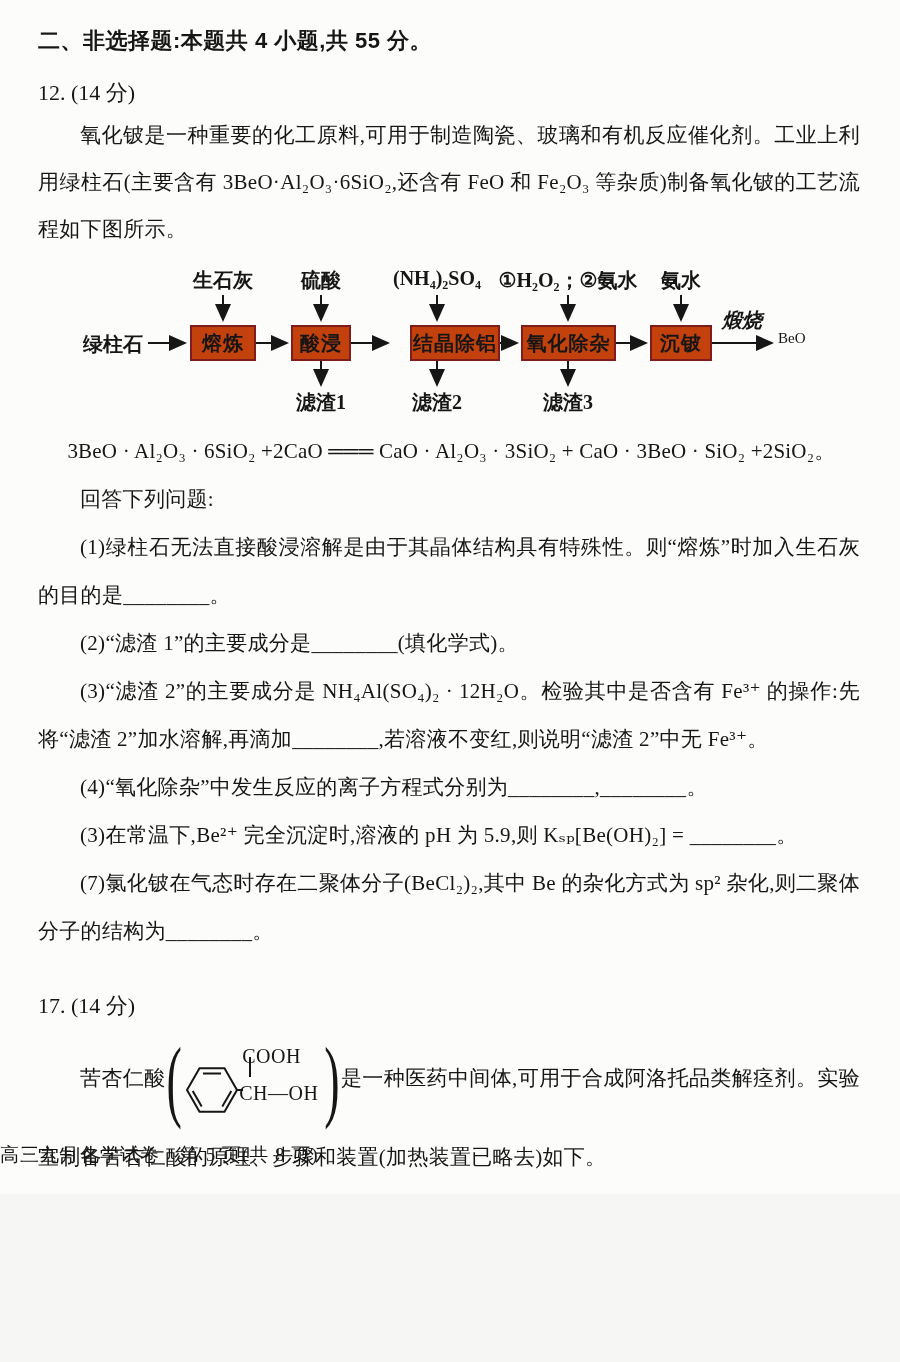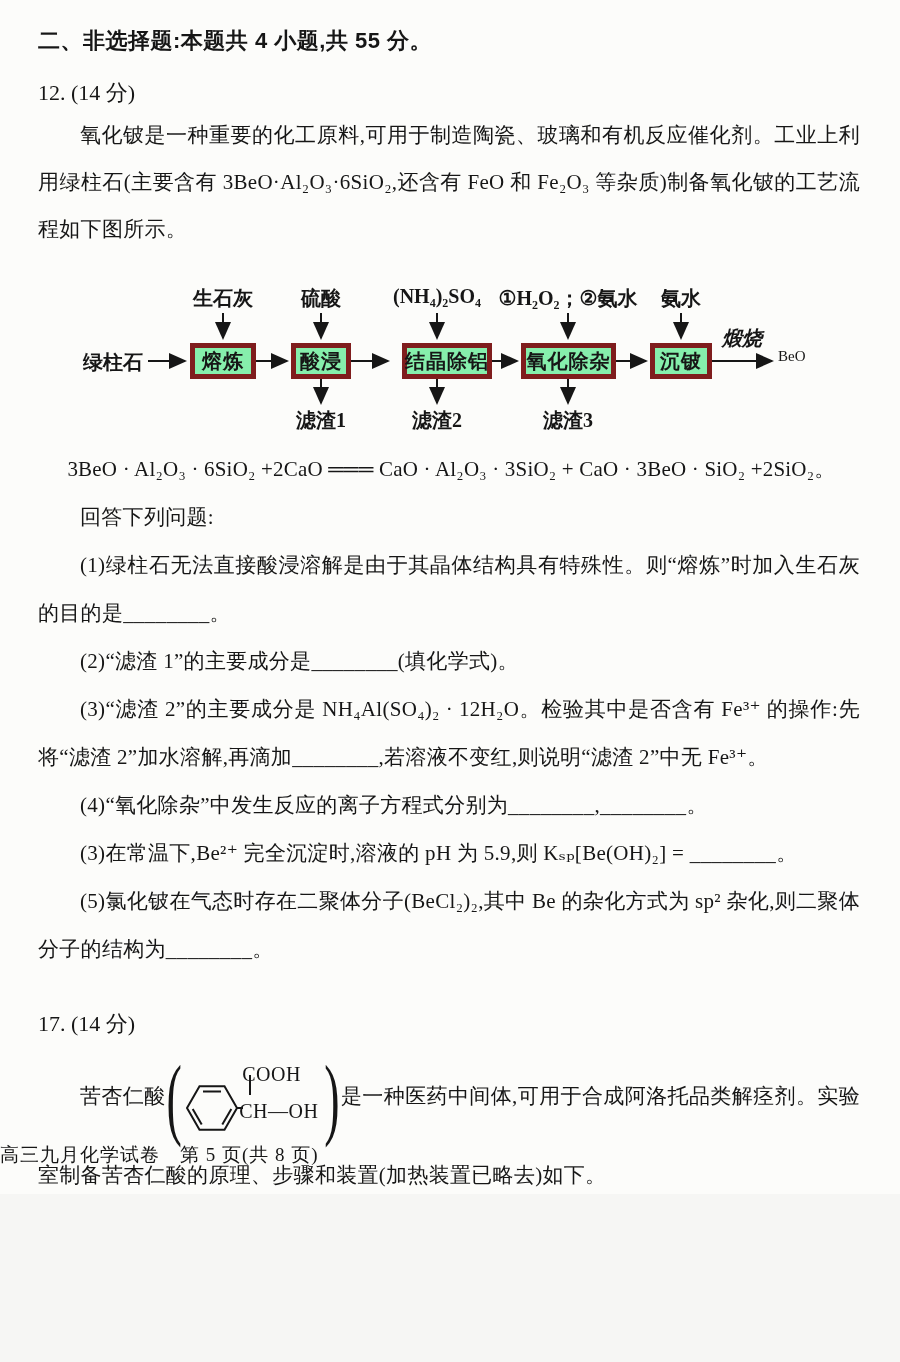--- a/index.html
+++ b/index.html
@@ -23,28 +23,28 @@
   }
   .qlabel { font-size:22px; margin-top:22px; }
   .para {
     margin:0; line-height:48px; text-align:justify; text-indent:2em;
     letter-spacing:.3px;
   }
   .intro { margin-top:4px; line-height:47px; }
   .eq { text-indent:1.4em; white-space:nowrap; letter-spacing:.2px; }
 
   
-  .flow { position:relative; height:168px; margin-top:24px;
+  .flow { position:relative; height:168px; margin-top:6px;
           font-family:"Liberation Serif","DejaVu Serif",serif; }
   .flow svg.arrows { position:absolute; left:0; top:0; }
   .fbox {
     position:absolute; top:66px; height:36px; box-sizing:border-box;
-    border:5px solid #7f1d1d; display:flex; align-items:center; justify-content:center;
+    border:2px solid #7f1d1d; display:flex; align-items:center; justify-content:center;
     font-size:20px; font-weight:600; letter-spacing:1px; white-space:nowrap;
-    background:#86efac;
+    background:#c2410c;
   }
   .ftop { position:absolute; top:8px; transform:translateX(-50%);
           font-size:20px; font-weight:600; white-space:nowrap; }
   .fres { position:absolute; top:130px; transform:translateX(-50%);
           font-size:20px; font-weight:600; white-space:nowrap; }
   .feed { position:absolute; left:45px; top:72px; font-size:20px; font-weight:600; }
   .fprod { position:absolute; left:740px; top:71px; font-size:15px; }
   .fcal  { position:absolute; left:704px; top:48px; transform:translateX(-50%);
            font-size:20px; font-weight:600;font-style:italic; }
 
@@ -102,41 +102,41 @@
     <span class="ftop" style="left:185px">生石灰</span>
     <span class="ftop" style="left:283px">硫酸</span>
     <span class="ftop" style="left:399px">(NH₄)₂SO₄</span>
     <span class="ftop" style="left:530px">①H₂O₂；②氨水</span>
     <span class="ftop" style="left:643px">氨水</span>
 
     <span class="feed">绿柱石</span>
 
     <span class="fbox" style="left:152px;width:66px">熔炼</span>
     <span class="fbox" style="left:253px;width:60px">酸浸</span>
-    <span class="fbox" style="left:364px;width:90px">结晶除铝</span>
+    <span class="fbox" style="left:372px;width:90px">结晶除铝</span>
     <span class="fbox" style="left:483px;width:95px">氧化除杂</span>
     <span class="fbox" style="left:612px;width:62px">沉铍</span>
 
     <span class="fcal">煅烧</span>
     <span class="fprod">BeO</span>
 
     <span class="fres" style="left:283px">滤渣1</span>
     <span class="fres" style="left:399px">滤渣2</span>
     <span class="fres" style="left:530px">滤渣3</span>
   </div>
 
   <p class="para eq">3BeO · Al₂O₃ · 6SiO₂ +2CaO ═══ CaO · Al₂O₃ · 3SiO₂ + CaO · 3BeO · SiO₂ +2SiO₂。</p>
   <p class="para">回答下列问题:</p>
 
   <p class="para">(1)绿柱石无法直接酸浸溶解是由于其晶体结构具有特殊性。则“熔炼”时加入生石灰的目的是________。</p>
   <p class="para">(2)“滤渣 1”的主要成分是________(填化学式)。</p>
   <p class="para">(3)“滤渣 2”的主要成分是 NH₄Al(SO₄)₂ · 12H₂O。检验其中是否含有 Fe³⁺ 的操作:先将“滤渣 2”加水溶解,再滴加________,若溶液不变红,则说明“滤渣 2”中无 Fe³⁺。</p>
   <p class="para">(4)“氧化除杂”中发生反应的离子方程式分别为________,________。</p>
   <p class="para">(3)在常温下,Be²⁺ 完全沉淀时,溶液的 pH 为 5.9,则 Kₛₚ[Be(OH)₂] = ________。</p>
-  <p class="para">(5)氯化铍在气态时存在二聚体分子(BeCl₂)₂,其中 Be 的杂化方式为 sp² 杂化,则二聚体分子的结构为________。</p>
+  <p class="para">(7)氯化铍在气态时存在二聚体分子(BeCl₂)₂,其中 Be 的杂化方式为 sp² 杂化,则二聚体分子的结构为________。</p>
 
   <div class="qlabel" style="margin-top:36px">17. (14 分)</div>
 
   <div class="q17para"><span>苦杏仁酸</span><span class="struct">
         <span class="bigparen">(</span>
         <span class="ringwrap">
           <svg width="142" height="106" viewBox="0 0 142 106">
             <g stroke="#161616" stroke-width="2" fill="none">
               <polygon points="55,63 42.5,41.3 17.5,41.3 5,63 17.5,84.7 42.5,84.7"></polygon>
               <line x1="21" y1="46.5" x2="39" y2="46.5"></line>

